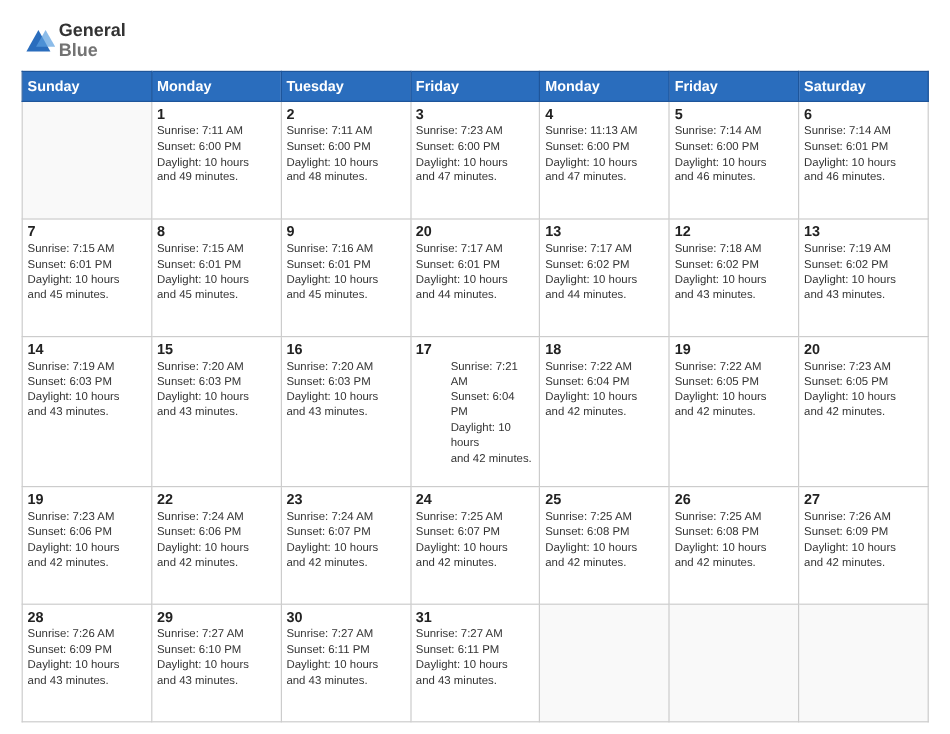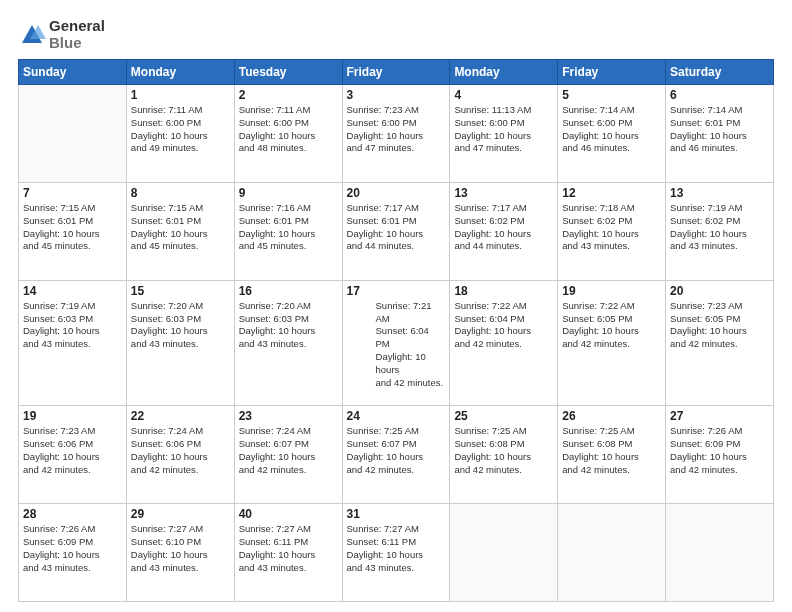--- a/index.html
+++ b/index.html
@@ -340,21 +340,21 @@
 and 43 minutes.</div>
           </td>
           <td>
             <div class="day-num">29</div>
             <div class="day-info" style="white-space: pre-line;">Sunrise: 7:27 AM
 Sunset: 6:10 PM
 Daylight: 10 hours
 and 43 minutes.</div>
           </td>
           <td>
-            <div class="day-num">40</div>
+            <div class="day-num">30</div>
             <div class="day-info" style="white-space: pre-line;">Sunrise: 7:27 AM
 Sunset: 6:11 PM
 Daylight: 10 hours
 and 43 minutes.</div>
           </td>
           <td>
             <div class="day-num">31</div>
             <div class="day-info" style="white-space: pre-line;">Sunrise: 7:27 AM
 Sunset: 6:11 PM
 Daylight: 10 hours

